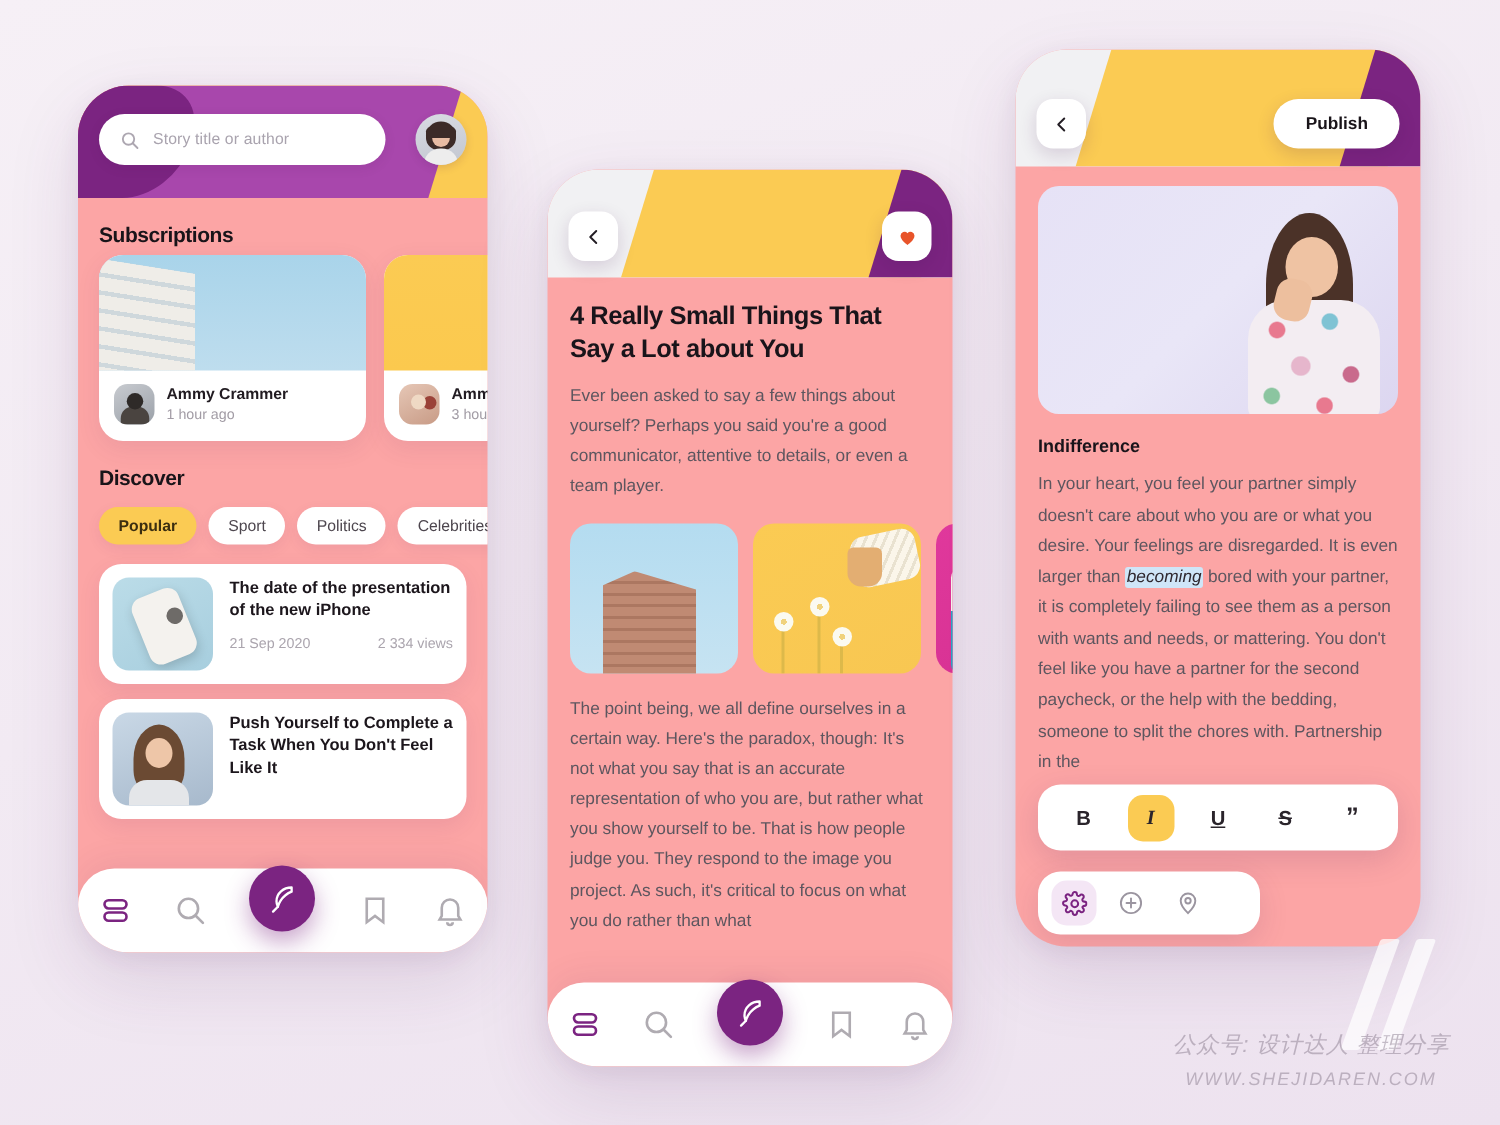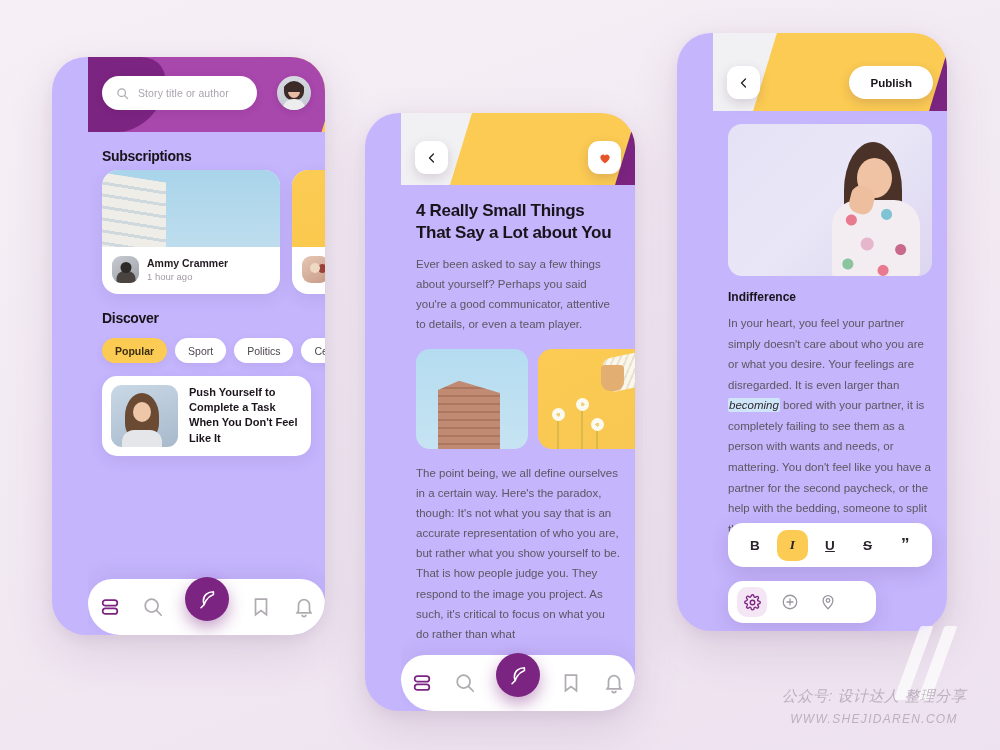--- a/index.html
+++ b/index.html
@@ -9,25 +9,24 @@
     overflow: hidden;
   }
   body {
     background: linear-gradient(160deg, #F6F0F6 0%, #F2EAF3 45%, #EDE2EF 100%);
     position: relative;
   }
 
   
   .phone {
     position: absolute;
-    background: #c4b5fd;
+    background: #fca5a5;
     border-radius: 34px;
     overflow: hidden;
     box-shadow: 0 18px 48px rgba(90,40,100,0.13), 0 4px 14px rgba(90,40,100,0.07);
-    padding-left: 36px;
   }
   .phone-inner { position: relative; width: 100%; height: 100%; overflow: hidden; }
 
   
   #phone1 { left: 52px; top: 57px; width: 273px; height: 578px; }
 
   .p1-header {
     position: absolute; left: 0; top: 0; width: 100%; height: 75px;
     background: #FBCB53;
     overflow: hidden;
@@ -395,20 +394,33 @@
 
     <div class="tabs">
       <div class="tab active">Popular</div>
       <div class="tab">Sport</div>
       <div class="tab">Politics</div>
       <div class="tab">Celebrities</div>
     </div>
 
     <div class="art-list">
       <div class="art-card">
+        <div class="art-thumb thumb-phone">
+          <div class="dev"></div>
+          <div class="cam"></div>
+        </div>
+        <div class="art-text">
+          <div class="art-title">The date of the presentation of the new iPhone</div>
+          <div class="art-foot">
+            <span class="art-date">21 Sep 2020</span>
+            <span class="art-views">2 334 views</span>
+          </div>
+        </div>
+      </div>
+      <div class="art-card">
         <div class="art-thumb thumb-girl">
           <div class="hair2"></div>
           <div class="face2"></div>
           <div class="top2"></div>
         </div>
         <div class="art-text">
           <div class="art-title">Push Yourself to Complete a Task When You Don't Feel Like It</div>
         </div>
       </div>
     </div>

